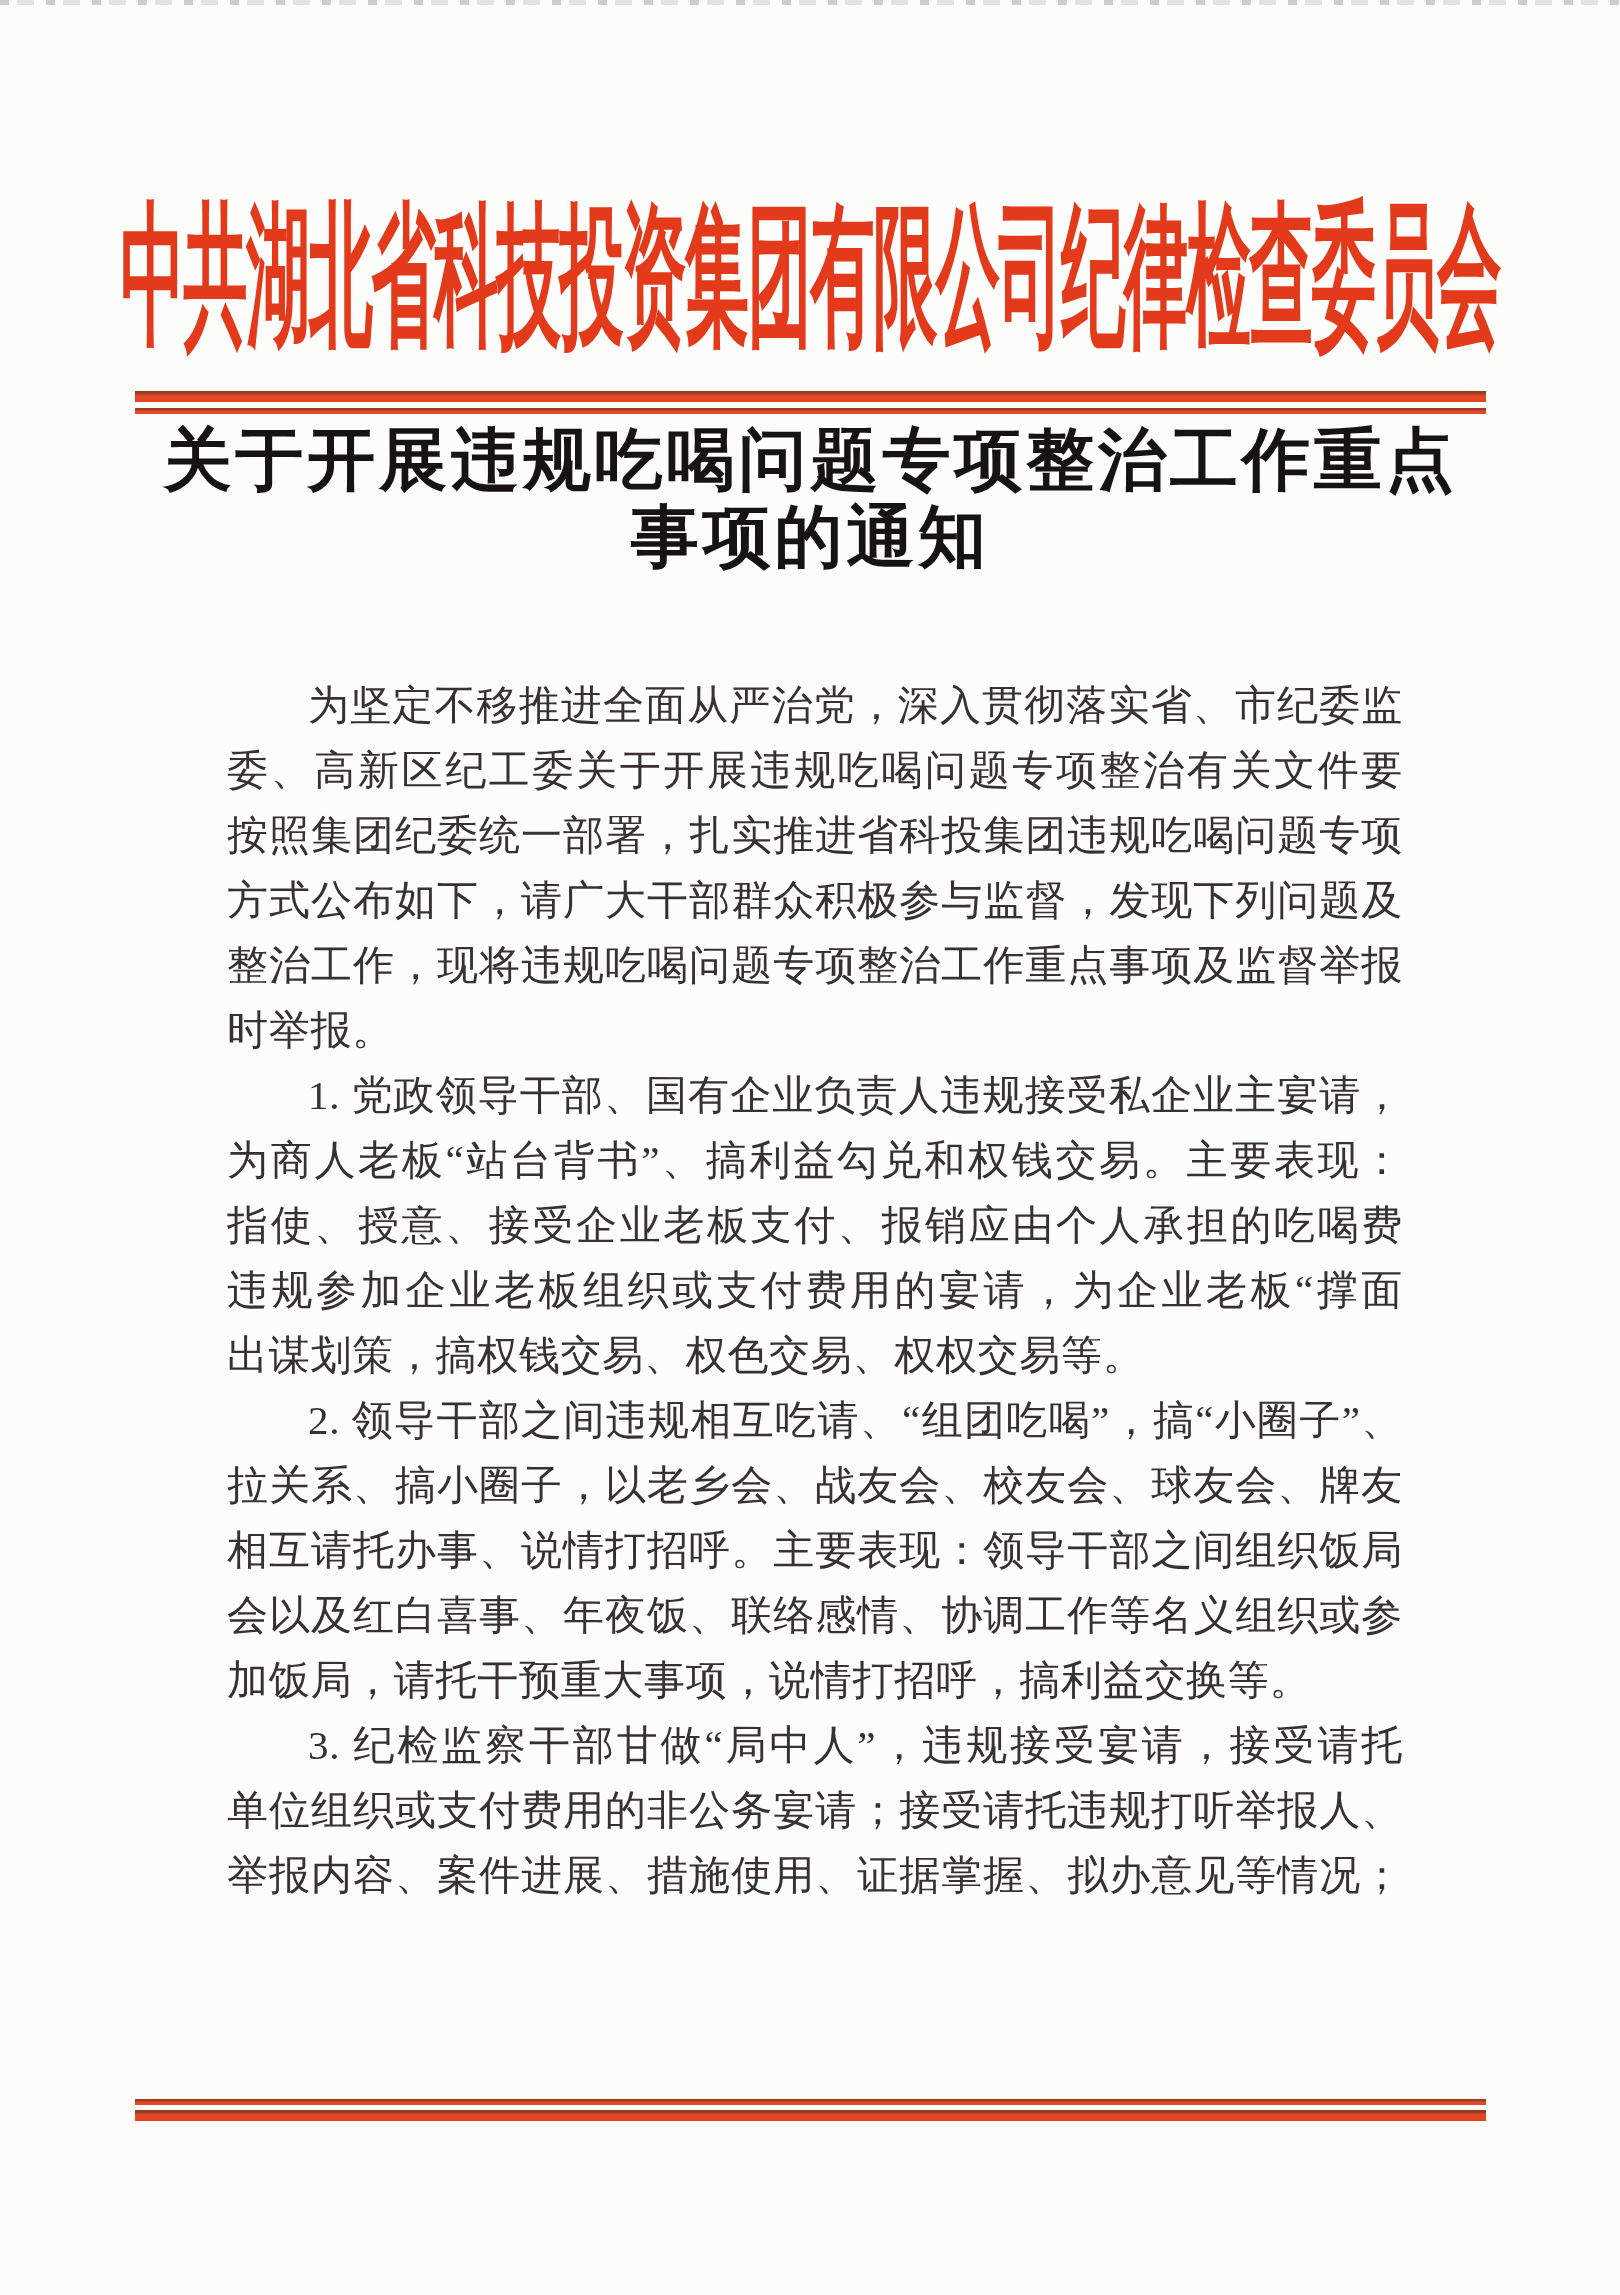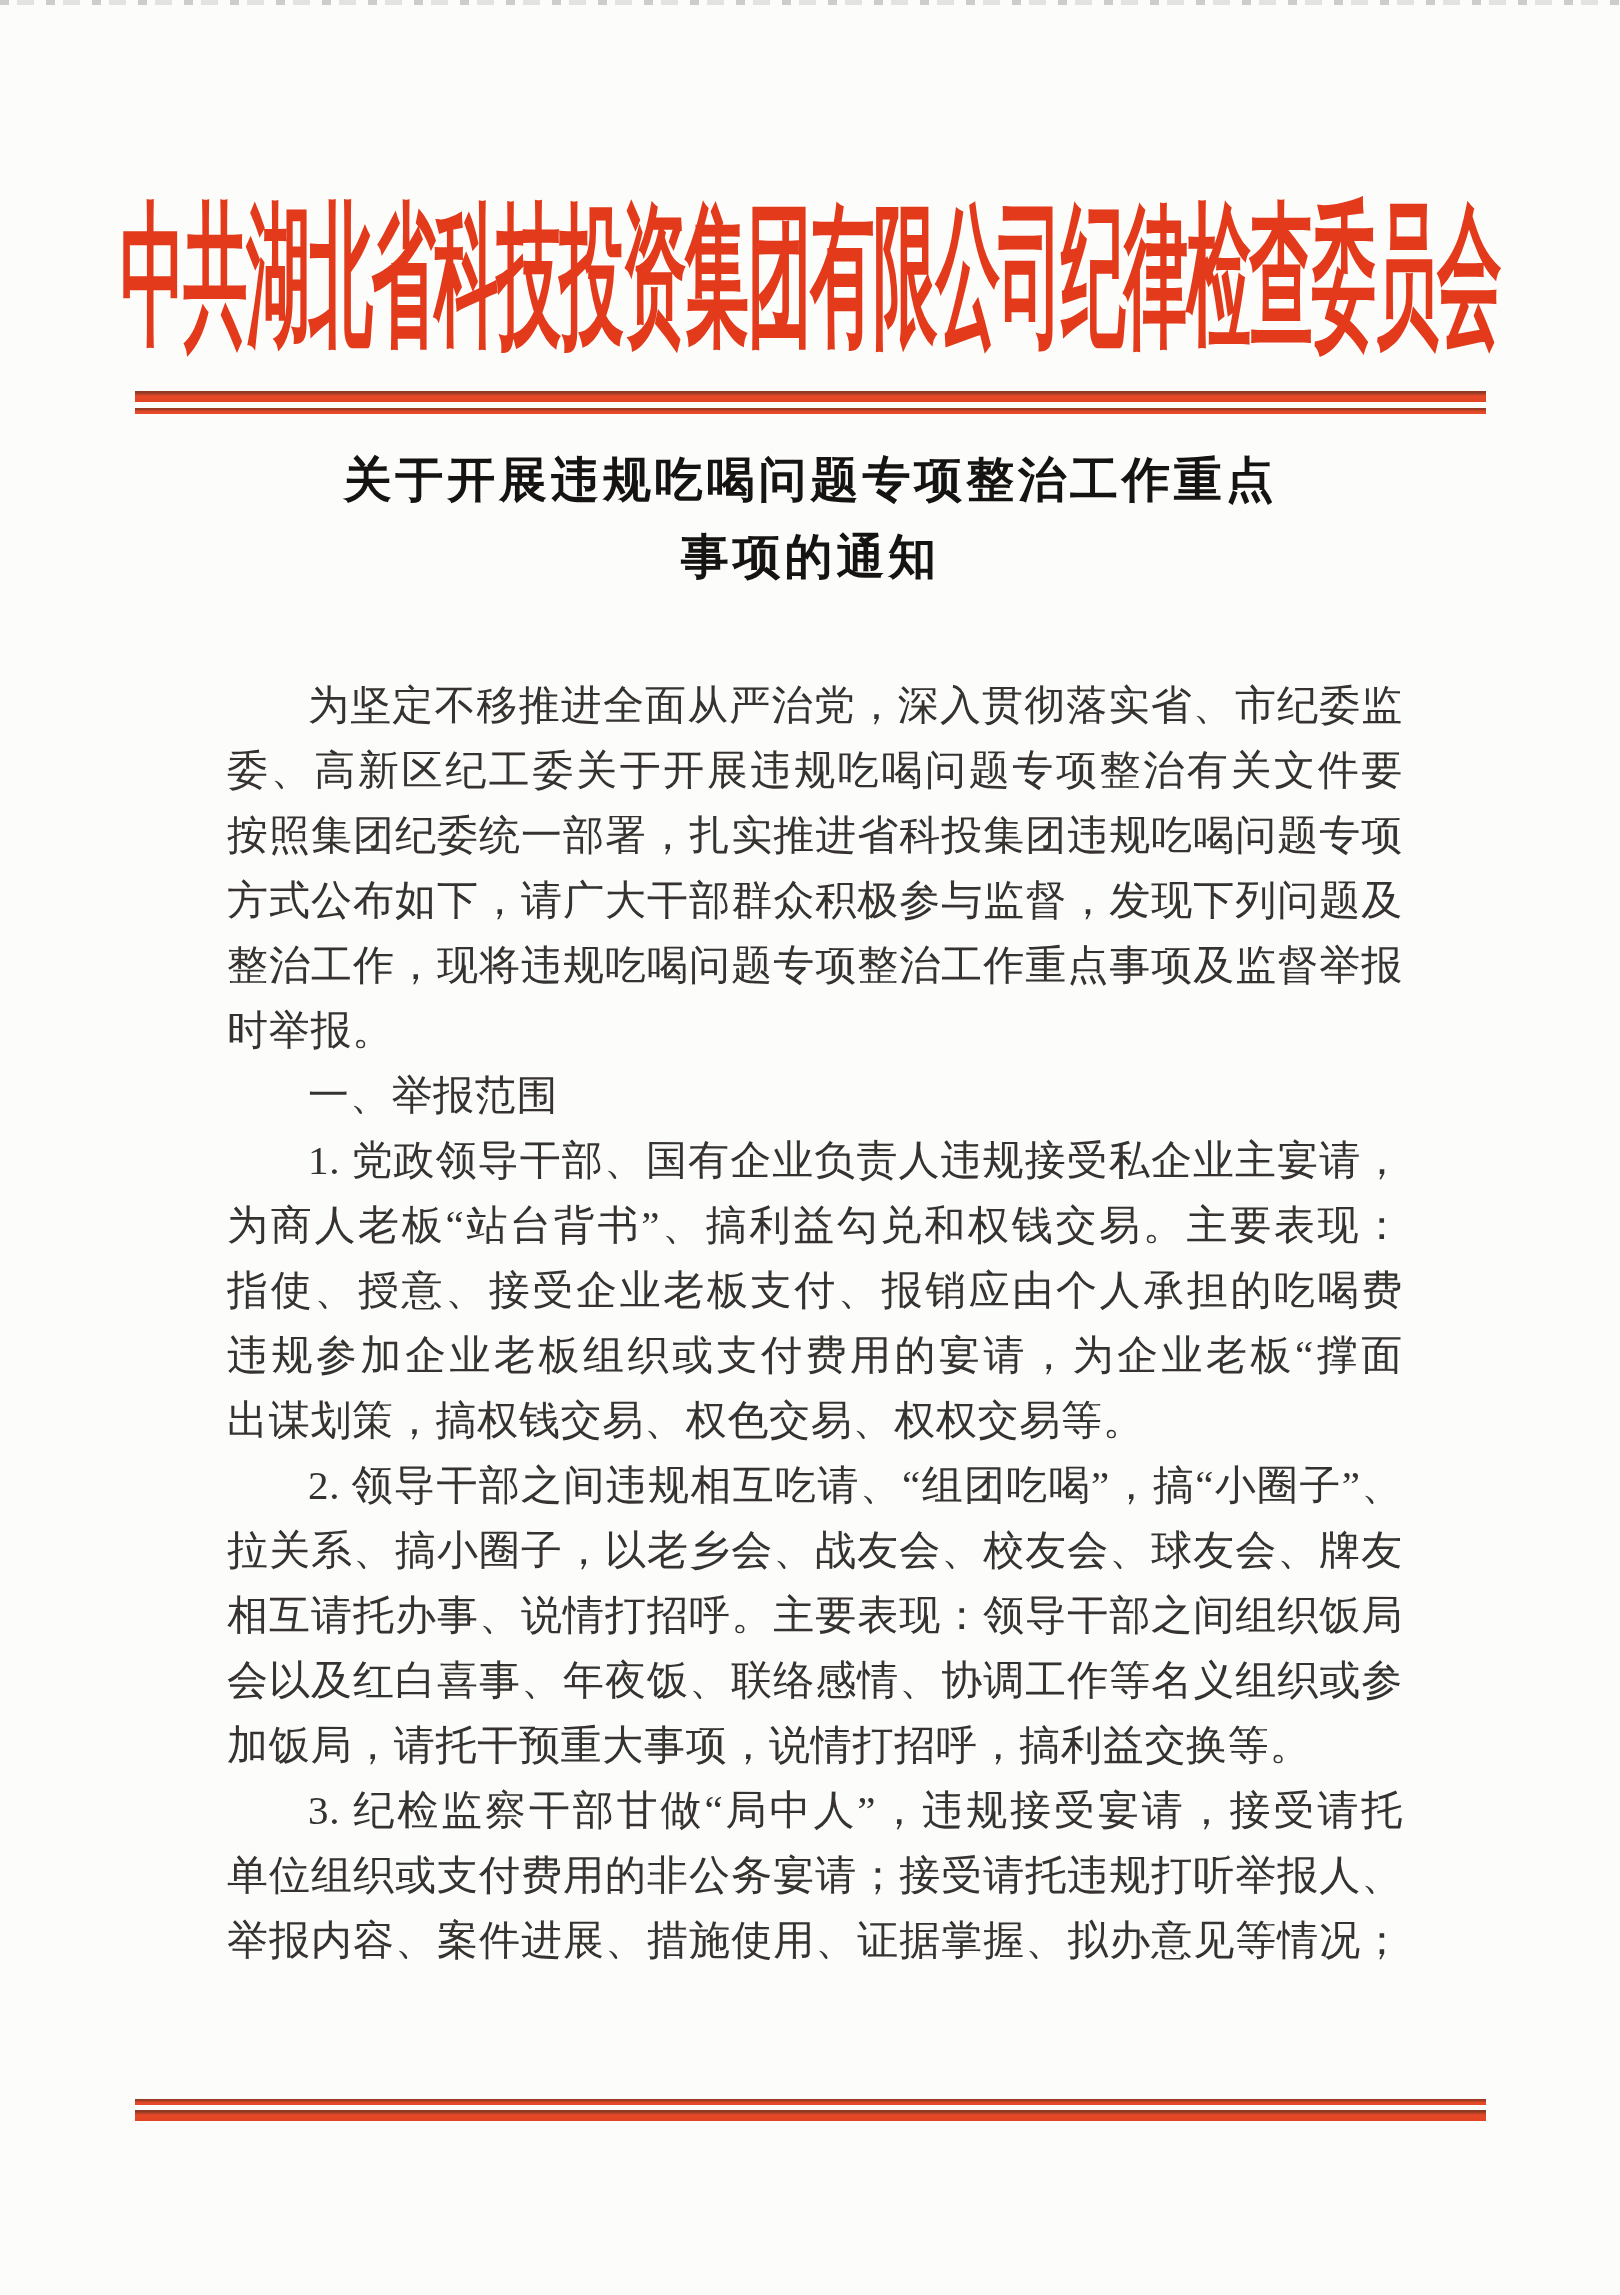--- a/index.html
+++ b/index.html
@@ -40,25 +40,25 @@
   .rule.thin {
     height: 5.9px;
     background: linear-gradient(to bottom, #9c3b22 0 22%, #e64929 60%);
   }
   .hdr-rule-thick { top: 391px; }
   .hdr-rule-thin  { top: 408px; }
   .ftr-rule-thin  { top: 2099px; }
   .ftr-rule-thick { top: 2110px; }
 
   .doc-title {
-    position: absolute; top: 441px; left: 0; width: 100%;
+    position: absolute; top: 422px; left: 0; width: 100%;
     text-align: center;
     color: #161412;
     font-weight: 700;
-    font-size: 48px;
+    font-size: 68px;
     line-height: 77px;
     letter-spacing: 3.9px;
   }
   .doc-body {
     position: absolute; top: 673px; left: 227px; width: 1176px;
     font-size: 41px;
     color: #35322f;
     letter-spacing: 0.7px;
   }
   .doc-body .line {
@@ -92,21 +92,20 @@
 </div>
 
 <div class="doc-body">
 
 <div class="line indent full">为坚定不移推进全面从严治党，深入贯彻落实省、市纪委监</div>
     <div class="line full">委、高新区纪工委关于开展违规吃喝问题专项整治有关文件要求，</div>
     <div class="line full">按照集团纪委统一部署，扎实推进省科投集团违规吃喝问题专项</div>
     <div class="line full">方式公布如下，请广大干部群众积极参与监督，发现下列问题及</div>
     <div class="line full">整治工作，现将违规吃喝问题专项整治工作重点事项及监督举报</div>
     <div class="line">时举报。</div>
-    <div class="line indent">一、举报范围</div>
     <div class="line indent full">1. 党政领导干部、国有企业负责人违规接受私企业主宴请，</div>
     <div class="line full">为商人老板“站台背书”、搞利益勾兑和权钱交易。主要表现：</div>
     <div class="line full">指使、授意、接受企业老板支付、报销应由个人承担的吃喝费用，</div>
     <div class="line full">违规参加企业老板组织或支付费用的宴请，为企业老板“撑面子”、</div>
     <div class="line">出谋划策，搞权钱交易、权色交易、权权交易等。</div>
     <div class="line indent full">2. 领导干部之间违规相互吃请、“组团吃喝”，搞“小圈子”、</div>
     <div class="line full">拉关系、搞小圈子，以老乡会、战友会、校友会、球友会、牌友</div>
     <div class="line full">相互请托办事、说情打招呼。主要表现：领导干部之间组织饭局</div>
     <div class="line full">会以及红白喜事、年夜饭、联络感情、协调工作等名义组织或参</div>
     <div class="line">加饭局，请托干预重大事项，说情打招呼，搞利益交换等。</div>

